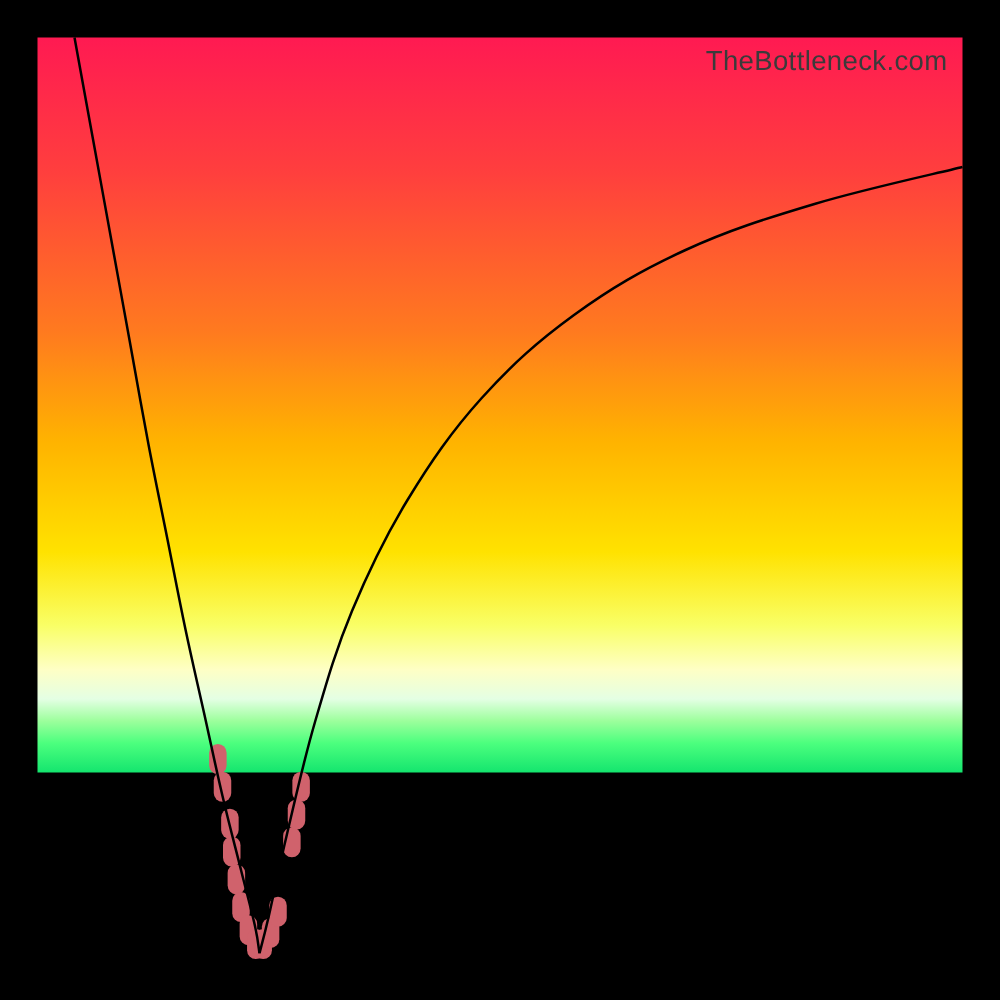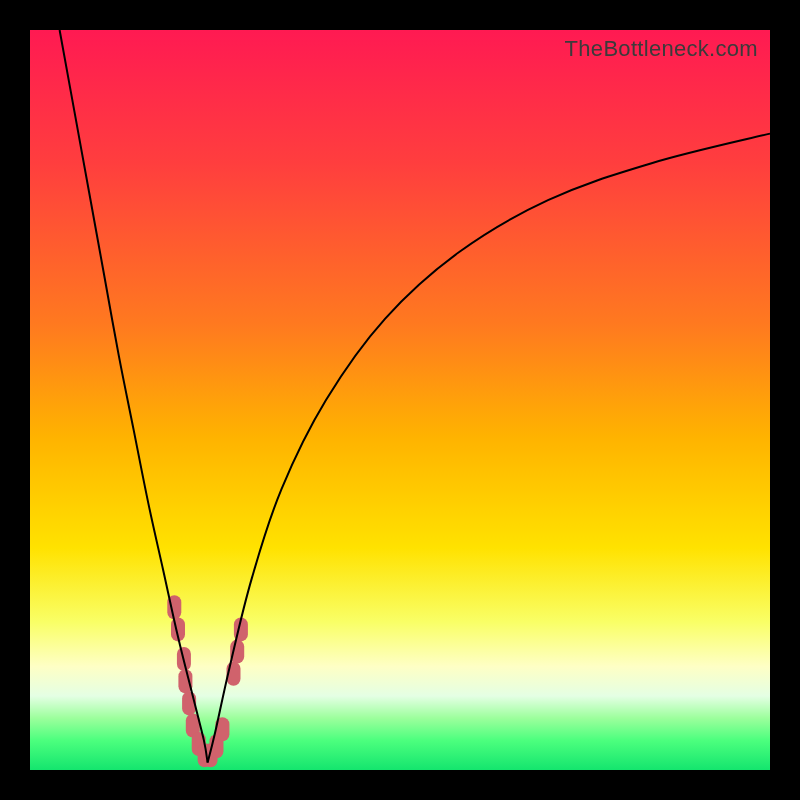--- a/index.html
+++ b/index.html
@@ -15,21 +15,21 @@
     position: relative;
     width: 800px;
     height: 800px;
     background: #000;
   }
   .plot-area {
     position: absolute;
     left: 30px;
     top: 30px;
     width: 740px;
-    height: 740px;
+    height: 588px;
     background: linear-gradient(
       to bottom,
       #ff1a52 0%,
       #ff3e3e 18%,
       #ff7a1f 40%,
       #ffb300 55%,
       #ffe200 70%,
       #f9ff66 80%,
       #feffc5 86%,
       #e4ffe4 90%,

